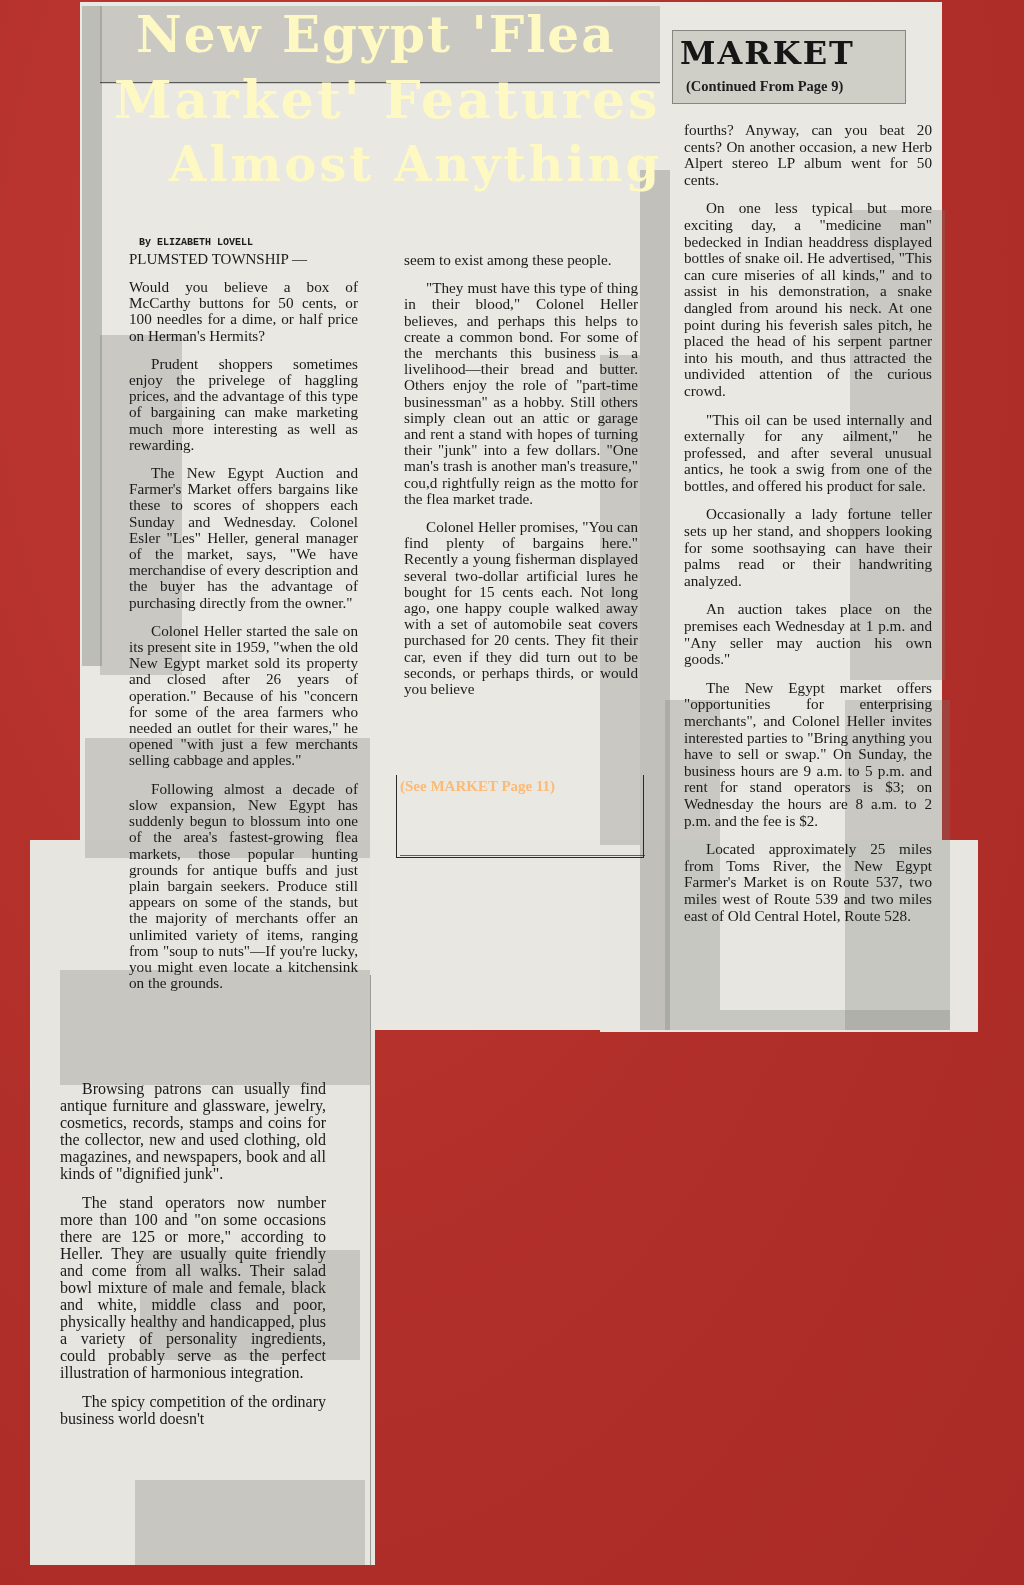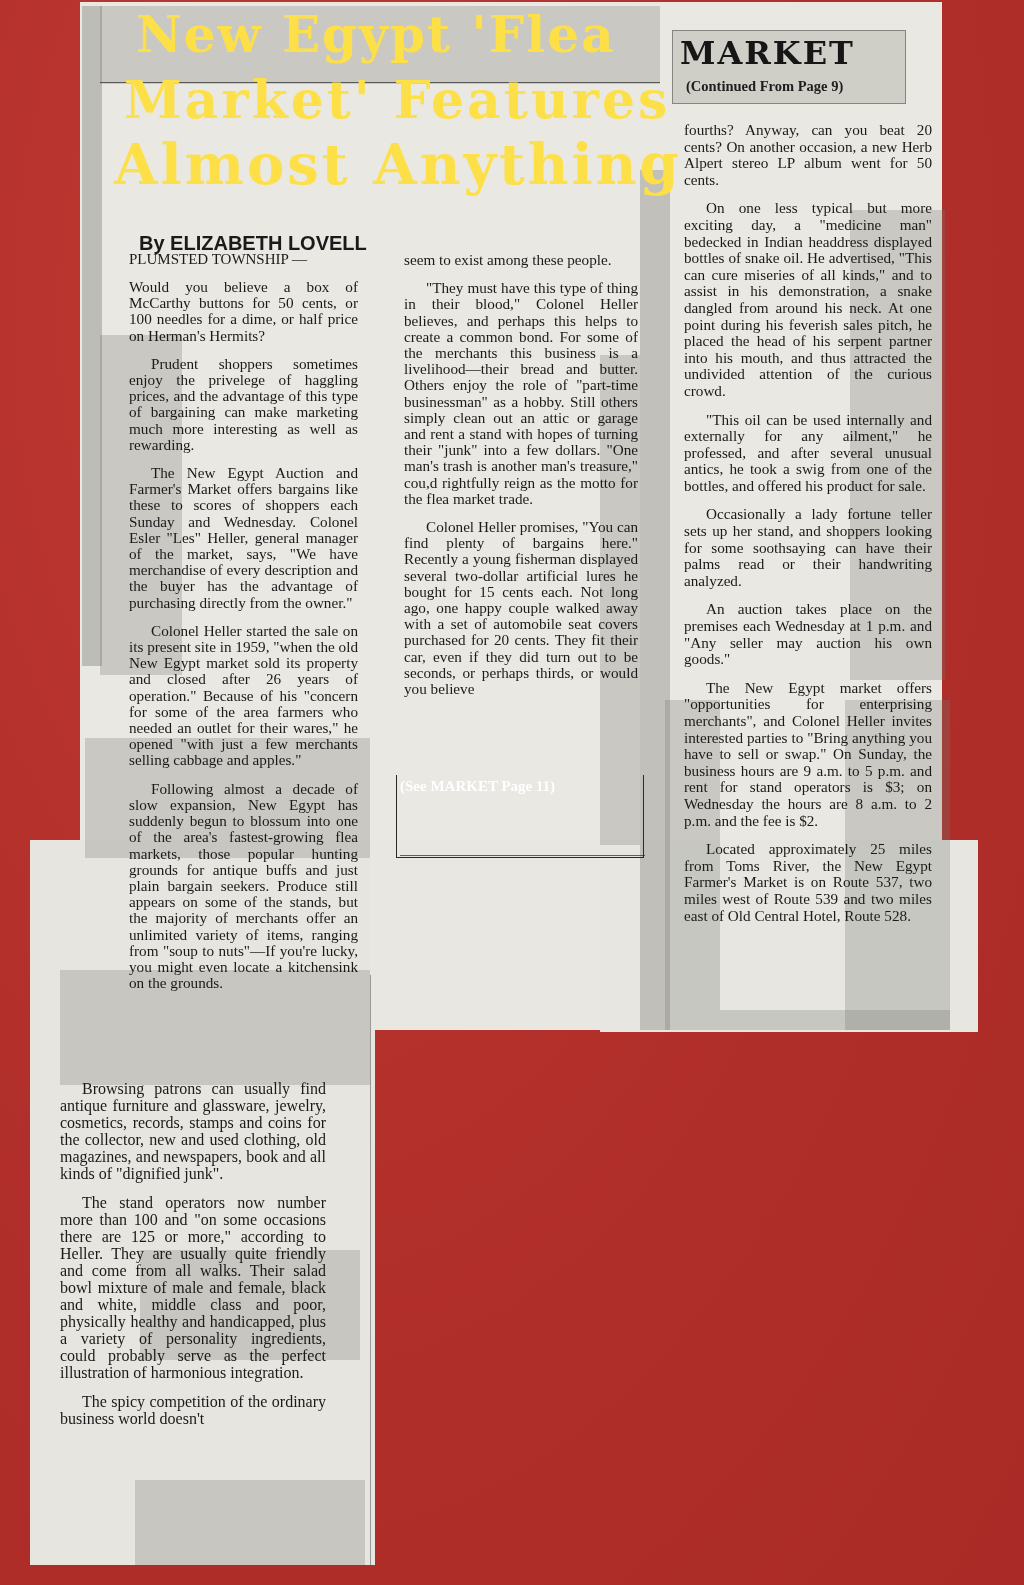--- a/index.html
+++ b/index.html
@@ -12,48 +12,48 @@
   .paper { position:absolute; background:#e9e8e2; }
   .paper-main { left:80px; top:2px; width:862px; height:840px; }
   .paper-right { left:600px; top:840px; width:378px; height:192px; background:#e7e6e0; }
   .paper-mid { left:370px; top:840px; width:240px; height:190px; background:#e8e7e1; }
   .paper-left { left:30px; top:840px; width:345px; height:725px; background:#e6e5df; }
   .shade { position:absolute; background:rgba(120,120,115,0.28); }
   .cut { position:absolute; border:1.5px solid rgba(40,40,40,0.7); }
 
   .headline {
     position:absolute; left:112px; top:0px; width:550px;
-    font-family:"DejaVu Serif", serif; font-weight:bold; color:#fde047;
+    font-family:"DejaVu Serif", serif; font-weight:bold; color:#fef9c3;
   }
   .hl-line { display:block; white-space:nowrap; letter-spacing:2px; }
   .hl1 { font-size:50px; line-height:70px; margin-left:24px; }
-  .hl2 { font-size:52px; line-height:60px; margin-left:12px; letter-spacing:3px; }
-  .hl3 { font-size:56px; line-height:68px; margin-left:2px; letter-spacing:3px; }
+  .hl2 { font-size:52px; line-height:60px; margin-left:2px; letter-spacing:3px; }
+  .hl3 { font-size:48px; line-height:68px; margin-left:8px; letter-spacing:3px;text-align:right; }
 
   .col {
     position:absolute; color:#1a1a1a; font-family:"Liberation Serif", serif;
     font-size:15.2px; line-height:16.2px; text-align:justify;
   }
   .col p { margin:12px; text-indent:22px; }
   .col p.noindent { text-indent:0; }
-  .byline { font-family:Liberation Sans, sans-serif; font-weight:bold; font-size:20px; line-height:16px; text-indent:22px; }
+  .byline { font-family:Liberation Mono, monospace; font-weight:bold; font-size:10px; line-height:16px; text-indent:22px; }
   .dateline { font-family:"Liberation Serif", serif; font-size:15px; line-height:16px; text-indent:12px; }
 
   .col1 { left:117px; top:235px; width:253px; }
   .col1b { left:48px; top:1068px; width:290px; }
   .col2 { left:392px; top:240px; width:258px; }
   .col3 { left:672px; top:110px; width:272px; }
 
   .see-box {
     position:absolute; left:396px; top:775px; width:246px; height:82px;
     border:1.5px solid #2a2a2a; border-top:none;
   }
   .see-label {
     position:absolute; left:400px; top:778px; width:230px;
-    font-family:"Liberation Serif", serif; font-weight:bold; font-size:15px; color:#ffffff;
+    font-family:"Liberation Serif", serif; font-weight:bold; font-size:15px; color:#fdba74;
   }
   .cont-head {
     position:absolute; left:672px; top:30px; width:232px; height:72px;
     background:rgba(130,130,125,0.25); border:1px solid rgba(60,60,60,0.5);
   }
   .cont-title { position:absolute; left:680px; top:34px; font-family:"DejaVu Serif", serif;
     font-weight:bold; font-size:32px; letter-spacing:2px; color:#161616; }
   .cont-sub { position:absolute; left:686px; top:78px; font-family:"Liberation Serif", serif;
     font-weight:bold; font-size:14.5px; color:#1d1d1d;text-align:right; }
 </style>

